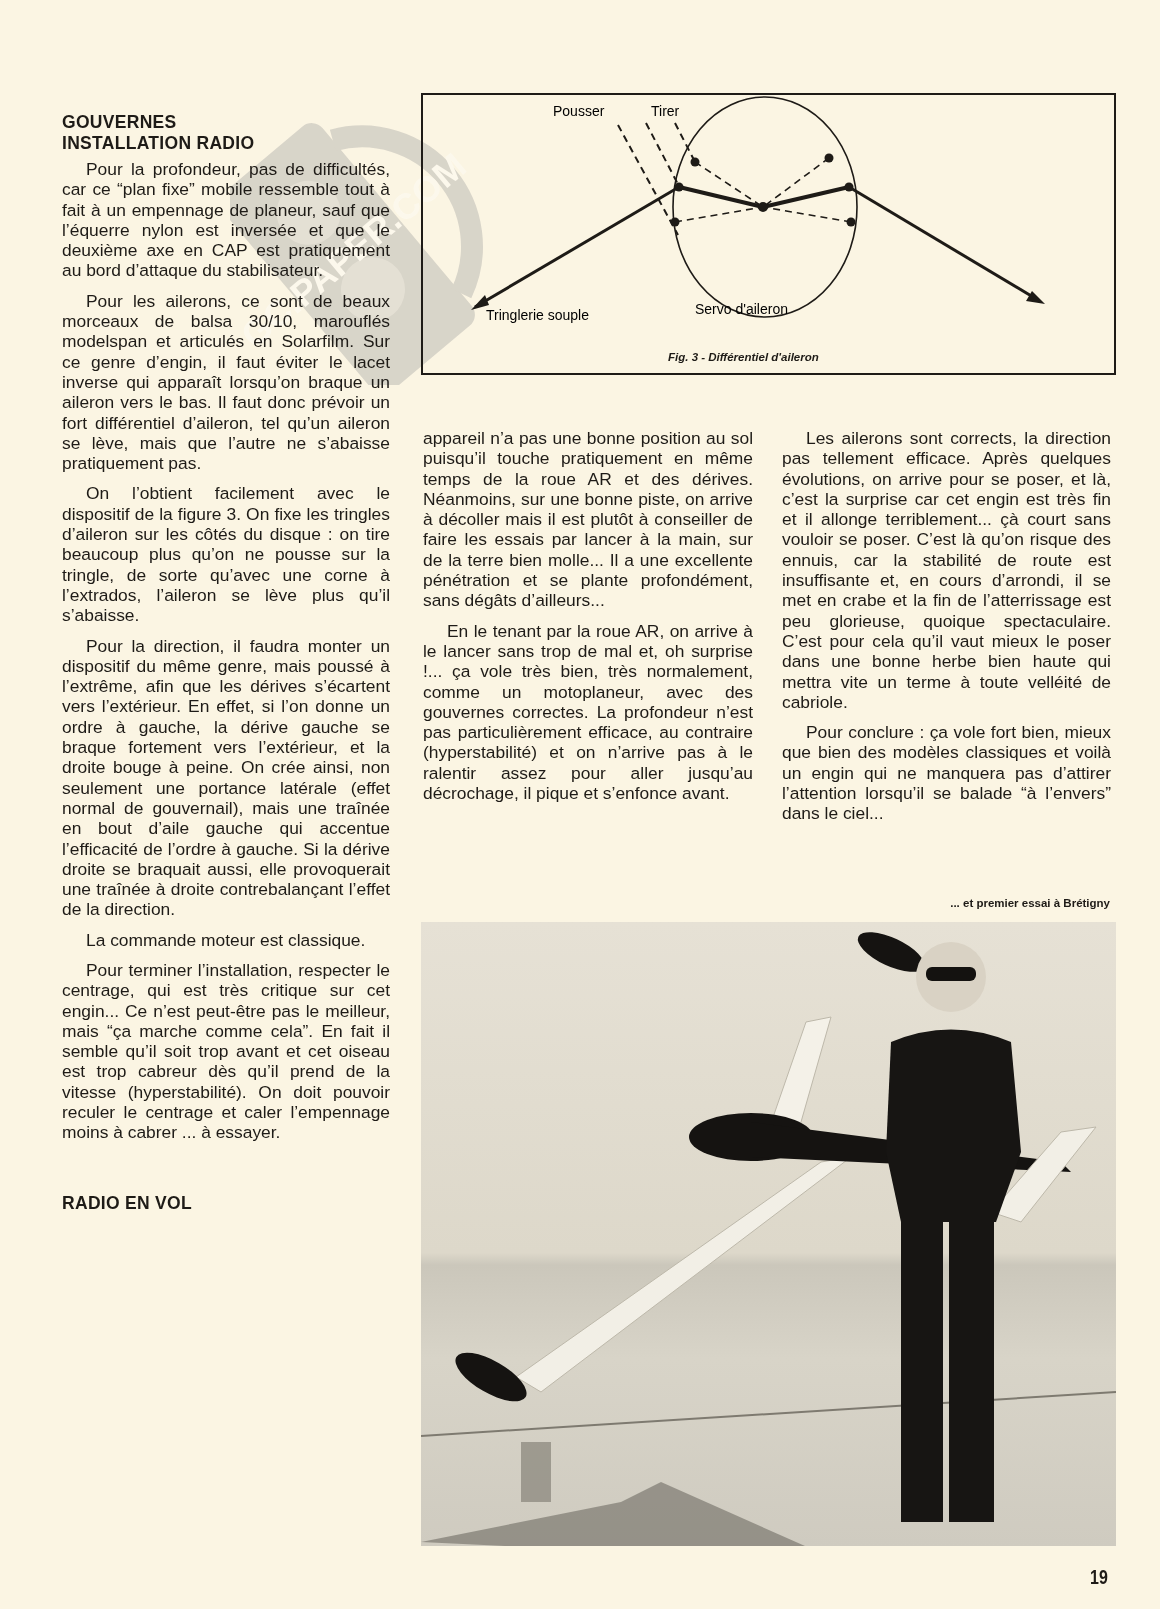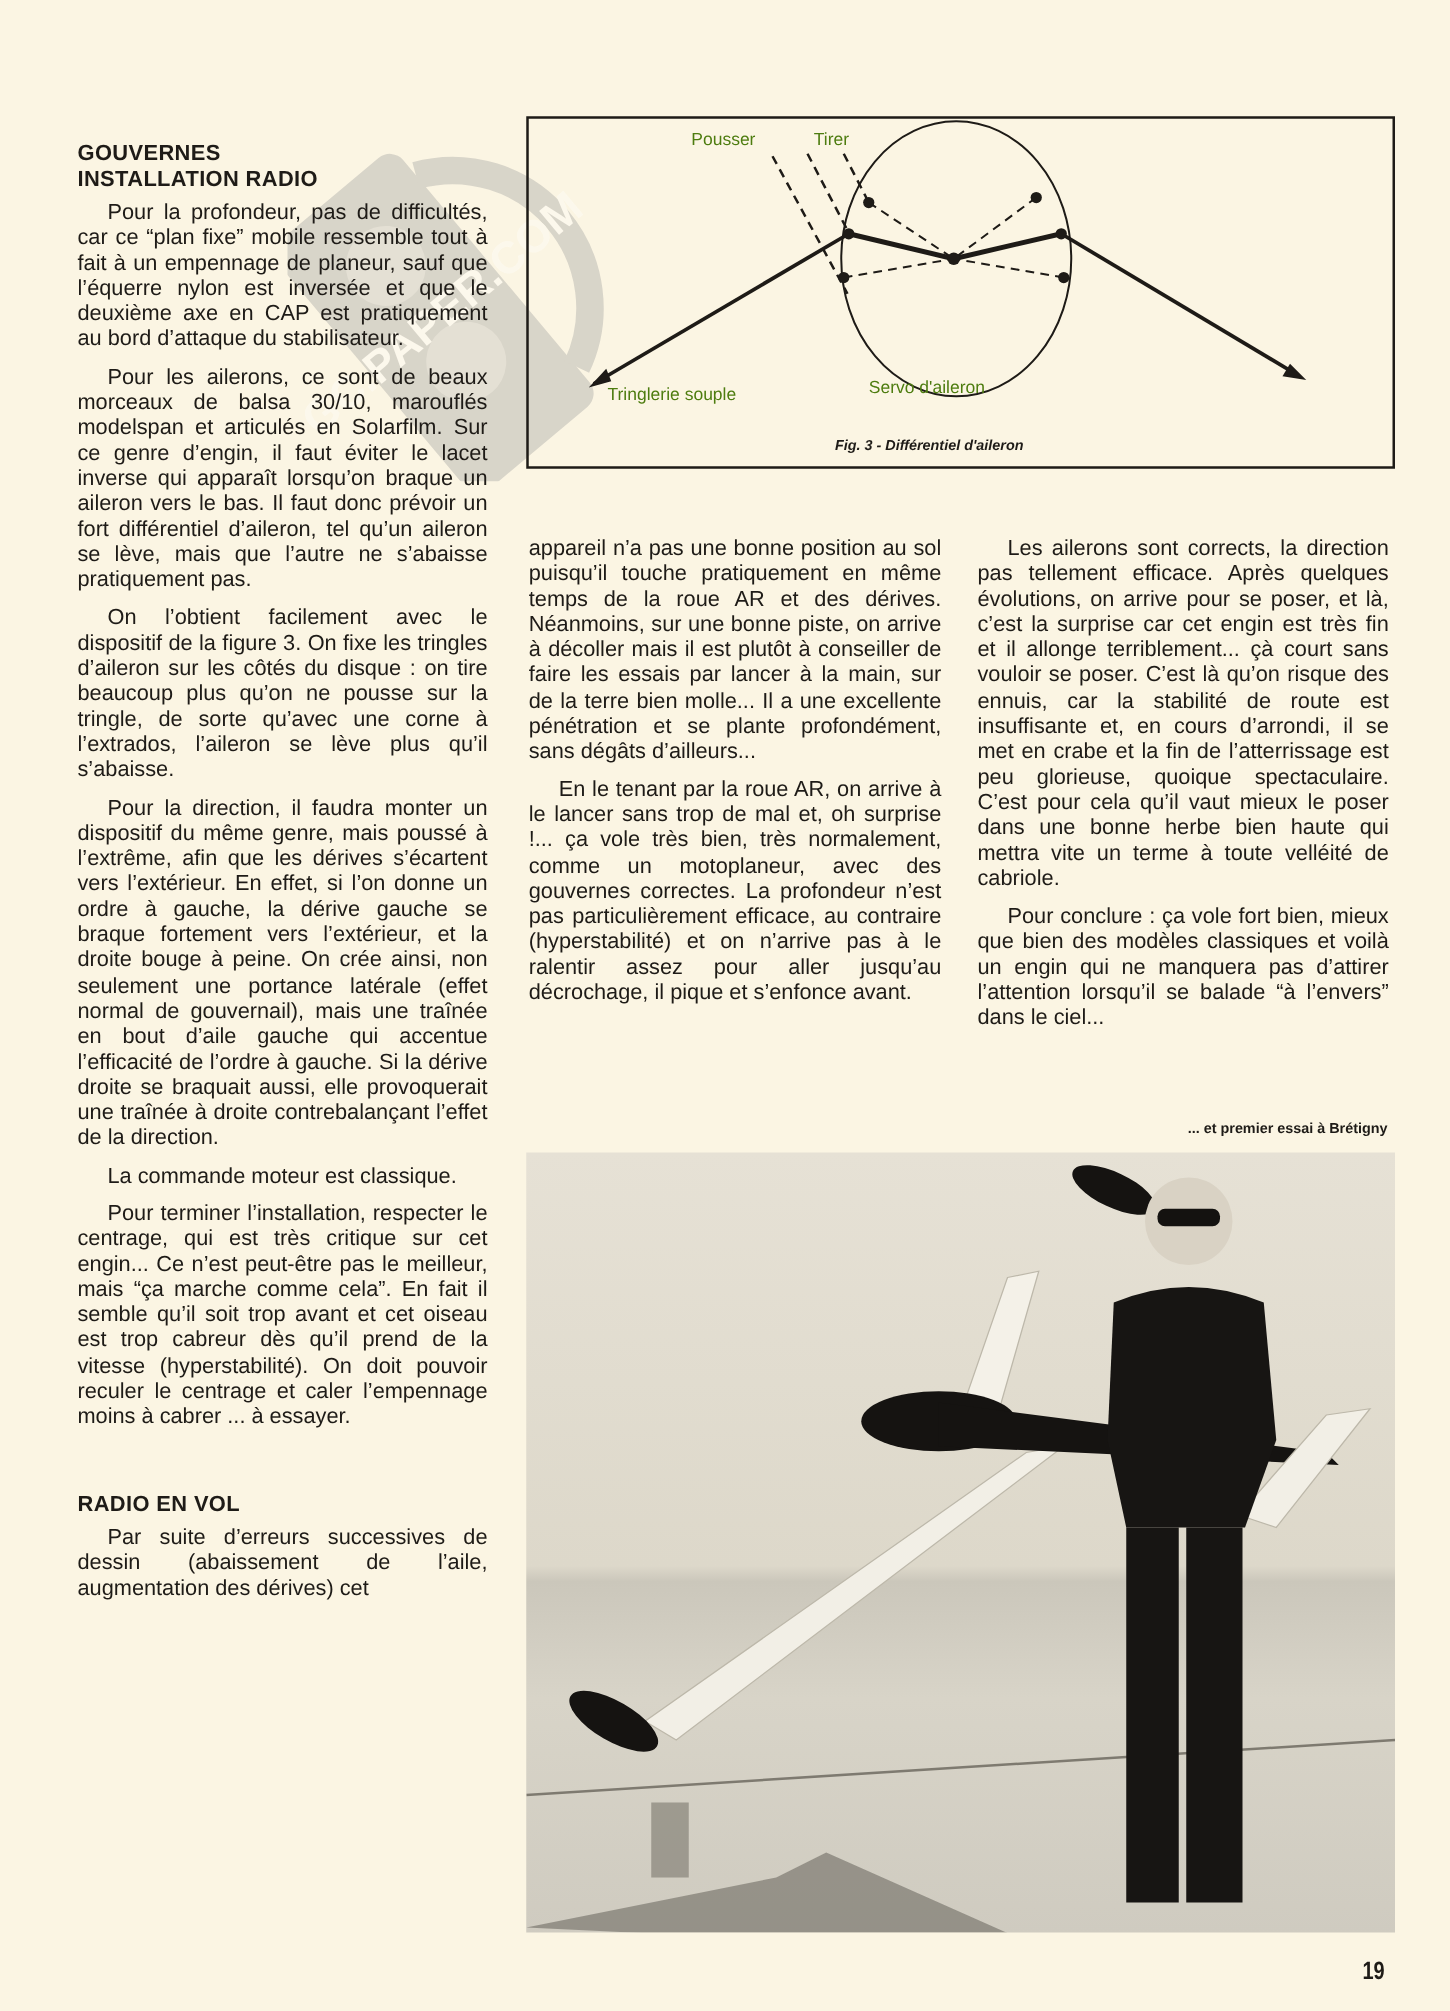--- a/index.html
+++ b/index.html
@@ -25,21 +25,21 @@
   }
   #col-left { left: 62px; top: 84px; width: 328px; }
   #col-mid { left: 423px; top: 400px; width: 330px; }
   #col-right { left: 782px; top: 400px; width: 329px; }
 
   #figure {
     position: absolute; left: 421px; top: 93px; width: 695px; height: 282px;
     border: 2px solid #1e1b17; box-sizing: border-box;
   }
   #figure svg { position: absolute; left: 0; top: 0; }
-  .fig-label { position: absolute; font-size: 14px; color: #4d7c0f; white-space: nowrap; }
+  .fig-label { position: absolute; font-size: 14px; color: #000000; white-space: nowrap; }
   .fig-caption {
     position: absolute; left: 245px; top: 256px; font-size: 11.5px;
     font-weight: bold; font-style: italic; white-space: nowrap;
   }
   #photo-caption {
     position: absolute; left: 880px; top: 897px; width: 230px; text-align: right;
     font-size: 11.5px; font-weight: bold; 
   }
   #photo {
     position: absolute; left: 421px; top: 922px; width: 695px; height: 624px;
@@ -74,21 +74,20 @@
     <div>INSTALLATION RADIO</div>
   </div>
   <p>Pour la profondeur, pas de difficultés, car ce “plan fixe” mobile ressemble tout à fait à un empennage de planeur, sauf que l’équerre nylon est inversée et que le deuxième axe en CAP est pratiquement au bord d’attaque du stabilisateur.</p>
   <p>Pour les ailerons, ce sont de beaux morceaux de balsa 30/10, marouflés modelspan et articulés en Solarfilm. Sur ce genre d’engin, il faut éviter le lacet inverse qui apparaît lorsqu’on braque un aileron vers le bas. Il faut donc prévoir un fort différentiel d’aileron, tel qu’un aileron se lève, mais que l’autre ne s’abaisse pratiquement pas.</p>
   <p>On l’obtient facilement avec le dispositif de la figure 3. On fixe les tringles d’aileron sur les côtés du disque : on tire beaucoup plus qu’on ne pousse sur la tringle, de sorte qu’avec une corne à l’extrados, l’aileron se lève plus qu’il s’abaisse.</p>
   <p>Pour la direction, il faudra monter un dispositif du même genre, mais poussé à l’extrême, afin que les dérives s’écartent vers l’extérieur. En effet, si l’on donne un ordre à gauche, la dérive gauche se braque fortement vers l’extérieur, et la droite bouge à peine. On crée ainsi, non seulement une portance latérale (effet normal de gouvernail), mais une traînée en bout d’aile gauche qui accentue l’efficacité de l’ordre à gauche. Si la dérive droite se braquait aussi, elle provoquerait une traînée à droite contrebalançant l’effet de la direction.</p>
   <p>La commande moteur est classique.</p>
   <p>Pour terminer l’installation, respecter le centrage, qui est très critique sur cet engin... Ce n’est peut-être pas le meilleur, mais “ça marche comme cela”. En fait il semble qu’il soit trop avant et cet oiseau est trop cabreur dès qu’il prend de la vitesse (hyperstabilité). On doit pouvoir reculer le centrage et caler l’empennage moins à cabrer ... à essayer.</p>
   <div style="height:40px"></div>
   <div class="heading">RADIO EN VOL</div>
-  <p>Par suite d’erreurs successives de dessin (abaissement de l’aile, augmentation des dérives) cet</p>
 </div>
 
 <div id="figure">
   <svg width="691" height="278" viewBox="0 0 691 278">
     <ellipse cx="342" cy="112" rx="92" ry="110" fill="none" stroke="#1e1b17" stroke-width="1.6"></ellipse>
 
     <line x1="195" y1="30" x2="255" y2="140" stroke="#1e1b17" stroke-width="2" stroke-dasharray="7,5"></line>
     <line x1="223" y1="28" x2="258" y2="95" stroke="#1e1b17" stroke-width="2" stroke-dasharray="7,5"></line>
     <line x1="252" y1="28" x2="272" y2="67" stroke="#1e1b17" stroke-width="2" stroke-dasharray="7,5"></line>
     <line x1="272" y1="67" x2="340" y2="112" stroke="#1e1b17" stroke-width="1.6" stroke-dasharray="7,5"></line>

